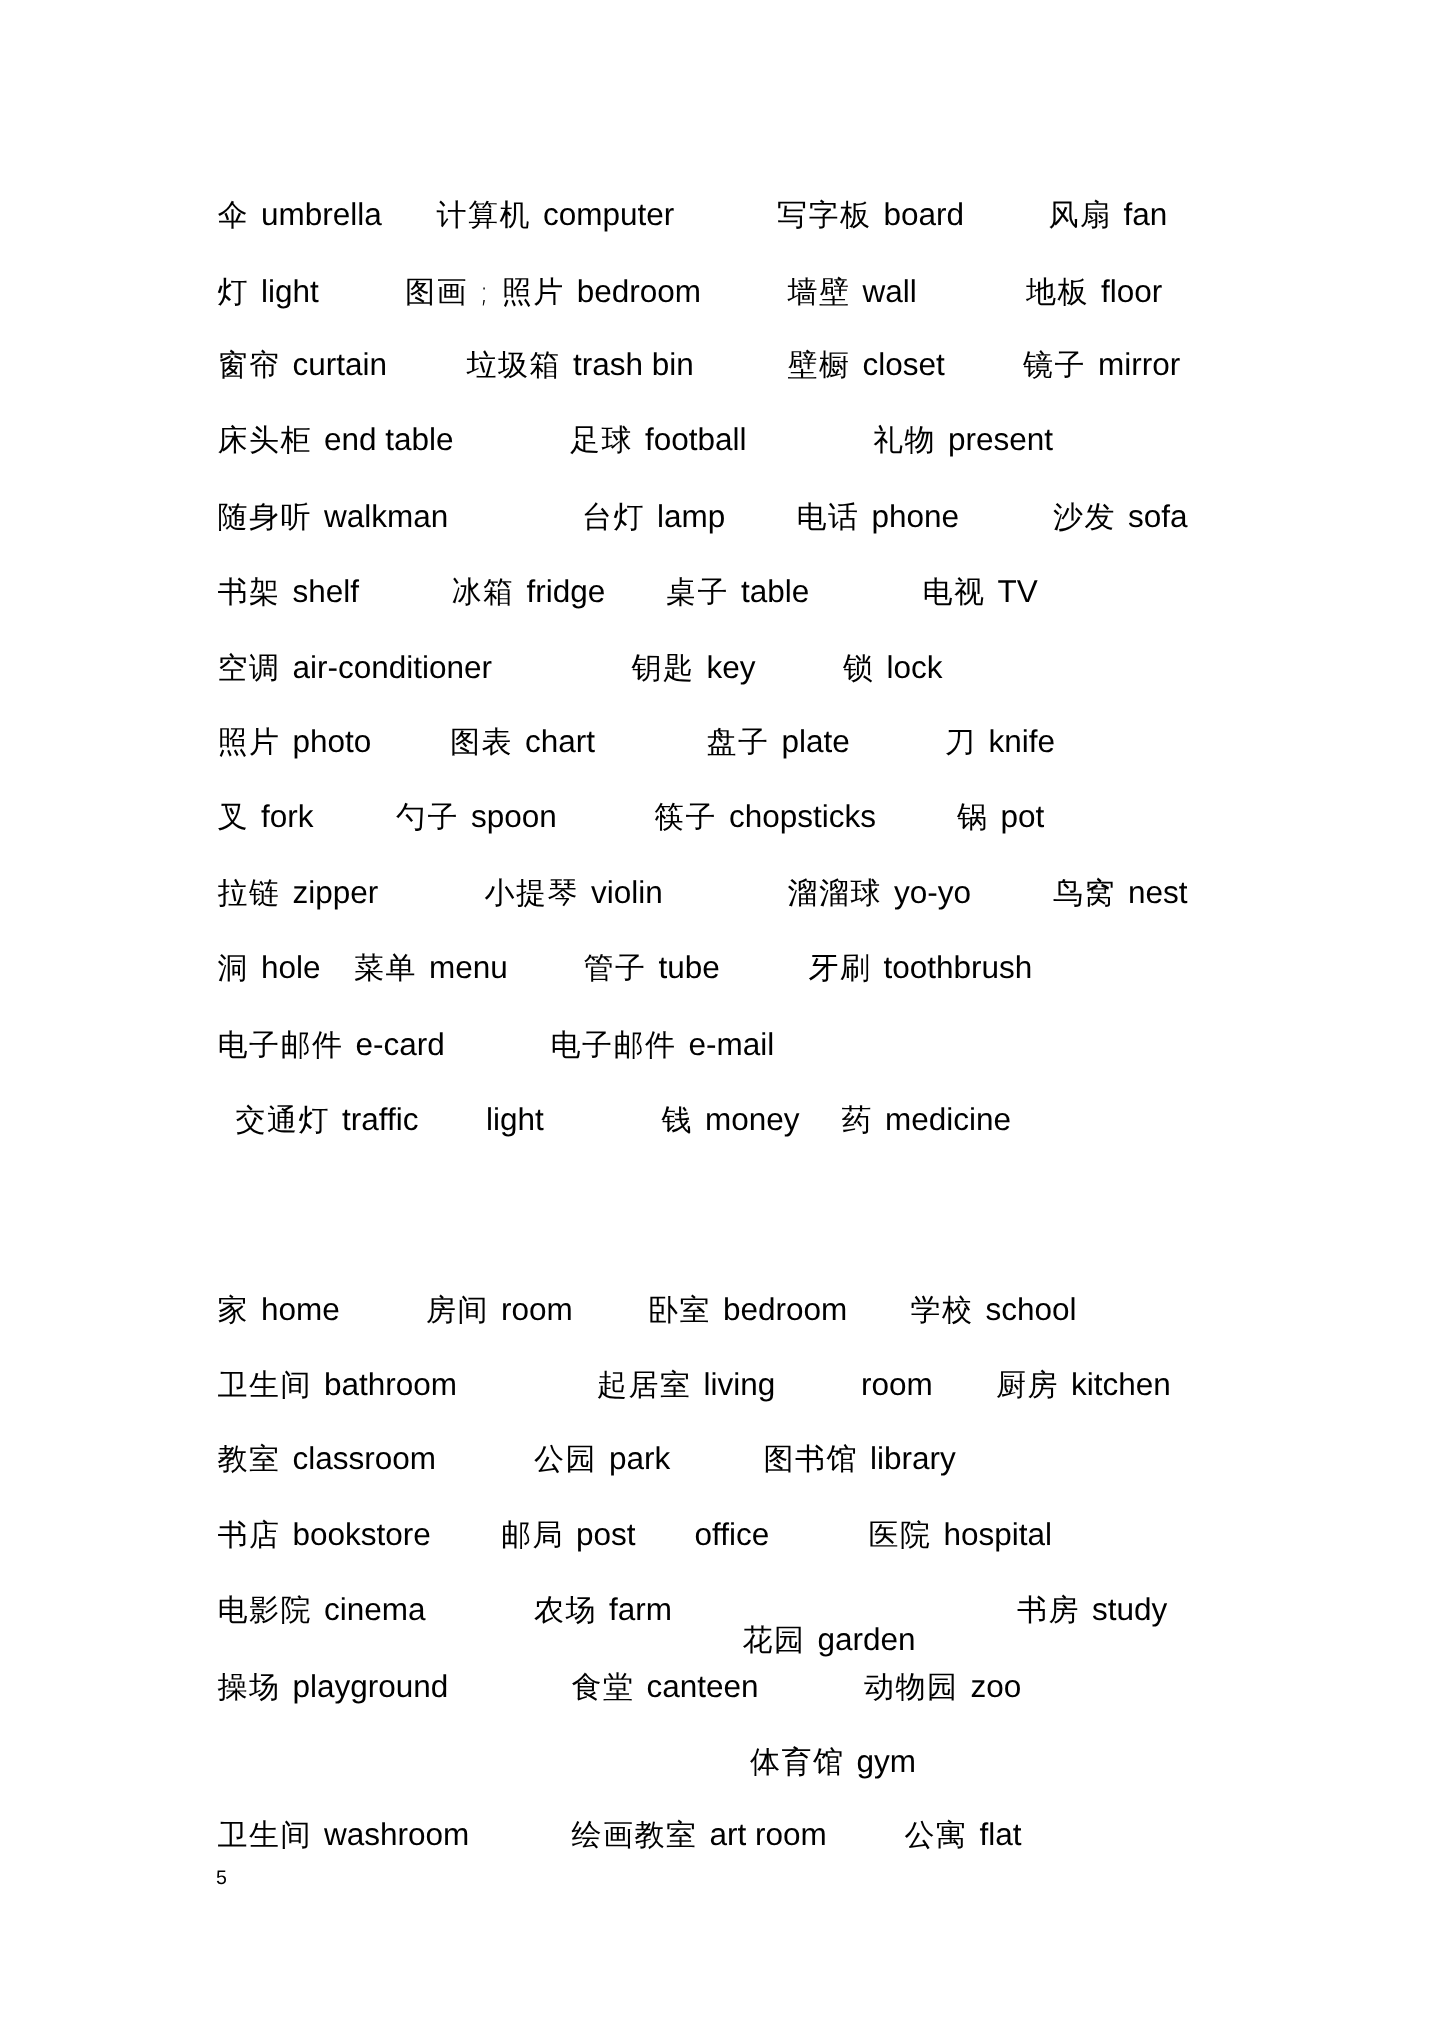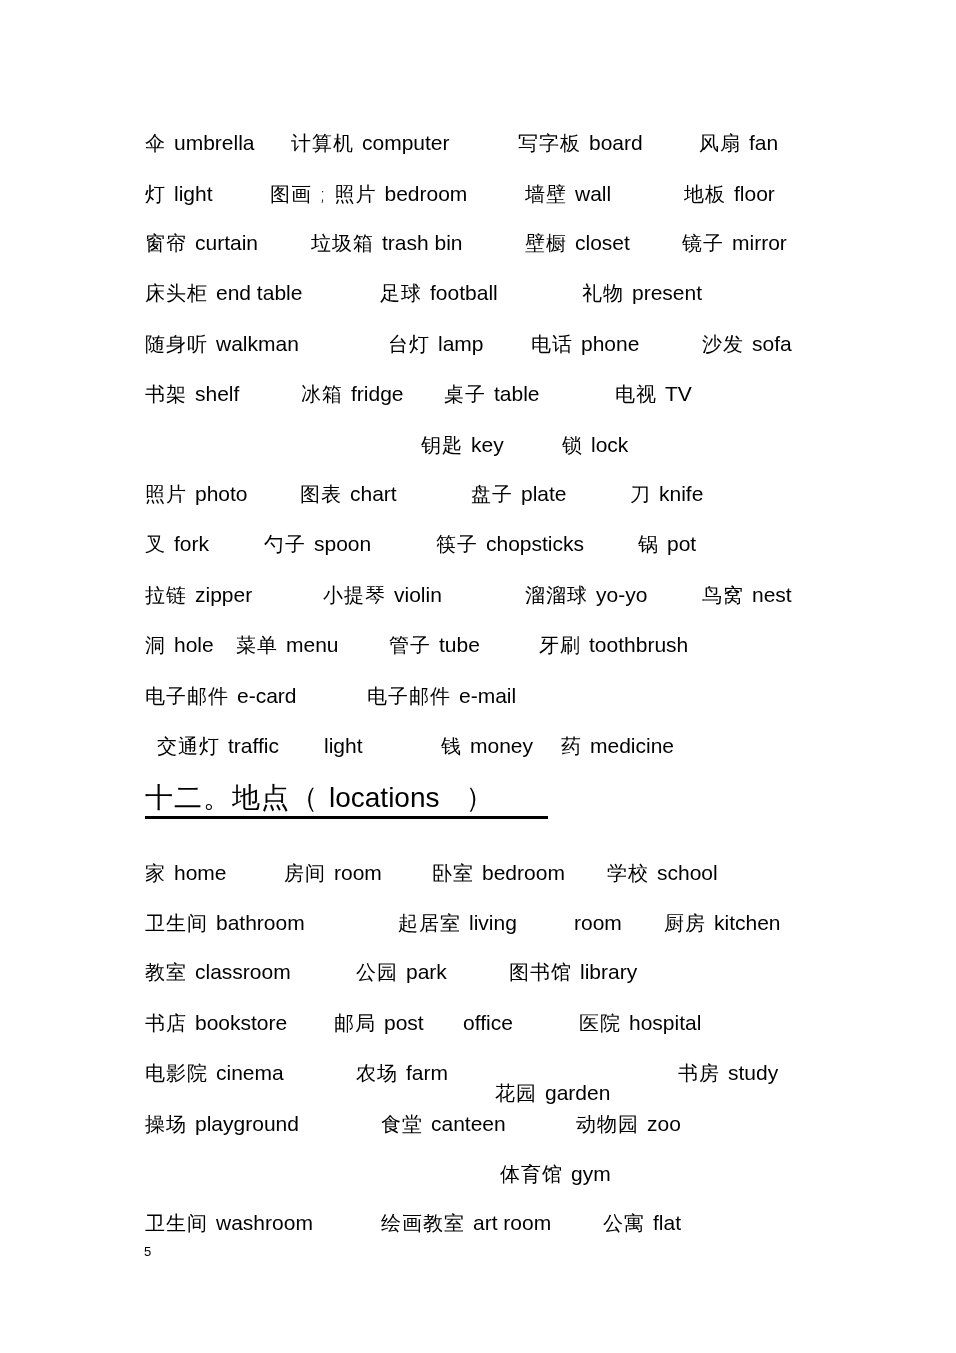--- a/index.html
+++ b/index.html
@@ -51,20 +51,21 @@
         <div class="item" style="left: 531px;"><span class="zh">电话</span><span class="en">phone</span></div>
         <div class="item" style="left: 702px;"><span class="zh">沙发</span><span class="en">sofa</span></div>
       </div>
       <div class="line" style="top: 379px;">
         <div class="item" style="left: 145px;"><span class="zh">书架</span><span class="en">shelf</span></div>
         <div class="item" style="left: 301px;"><span class="zh">冰箱</span><span class="en">fridge</span></div>
         <div class="item" style="left: 444px;"><span class="zh">桌子</span><span class="en">table</span></div>
         <div class="item" style="left: 615px;"><span class="zh">电视</span><span class="en">TV</span></div>
       </div>
       <div class="line" style="top: 430px;">
+        <div class="item" style="left: 145px;"><span class="zh">空调</span><span class="en">air-conditioner</span></div>
         <div class="item" style="left: 421px;"><span class="zh">钥匙</span><span class="en">key</span></div>
         <div class="item" style="left: 562px;"><span class="zh">锁</span><span class="en">lock</span></div>
       </div>
       <div class="line" style="top: 479px;">
         <div class="item" style="left: 145px;"><span class="zh">照片</span><span class="en">photo</span></div>
         <div class="item" style="left: 300px;"><span class="zh">图表</span><span class="en">chart</span></div>
         <div class="item" style="left: 471px;"><span class="zh">盘子</span><span class="en">plate</span></div>
         <div class="item" style="left: 630px;"><span class="zh">刀</span><span class="en">knife</span></div>
       </div>
       <div class="line" style="top: 529px;">
@@ -90,23 +91,20 @@
         <div class="item" style="left: 339px; margin-left: 28px;"><span class="zh">电子邮件</span><span class="en">e-mail</span></div>
       </div>
       <div class="line" style="top: 731px;">
         <div class="item" style="left: 145px; margin-left: 12px;"><span class="zh">交通灯</span><span class="en">traffic</span></div>
         <div class="item" style="left: 324px;"><span class="zh"></span><span class="en" style="margin-left: 0px;">light</span></div>
         <div class="item" style="left: 441px;"><span class="zh">钱</span><span class="en">money</span></div>
         <div class="item" style="left: 561px;"><span class="zh">药</span><span class="en">medicine</span></div>
       </div>
     </div>
 
-  <div class="heading">
-    <span class="zh">十二。地点（</span><span class="en" style="margin-left:10px;margin-right:26px;">locations</span><span class="zh">）</span>
-  </div>
 
   <div id="locations-section">
       <div class="line" style="top: 858px;">
         <div class="item" style="left: 145px;"><span class="zh">家</span><span class="en">home</span></div>
         <div class="item" style="left: 284px;"><span class="zh">房间</span><span class="en">room</span></div>
         <div class="item" style="left: 432px;"><span class="zh">卧室</span><span class="en">bedroom</span></div>
         <div class="item" style="left: 607px;"><span class="zh">学校</span><span class="en">school</span></div>
       </div>
       <div class="line" style="top: 908px;">
         <div class="item" style="left: 145px;"><span class="zh">卫生间</span><span class="en">bathroom</span></div>

